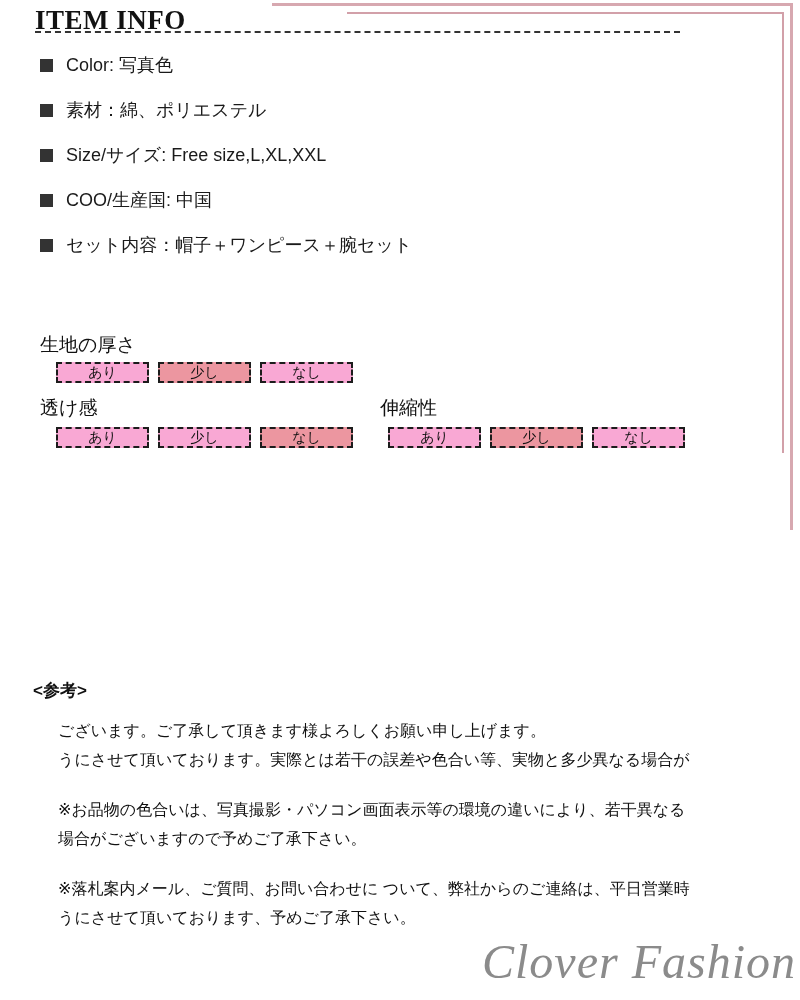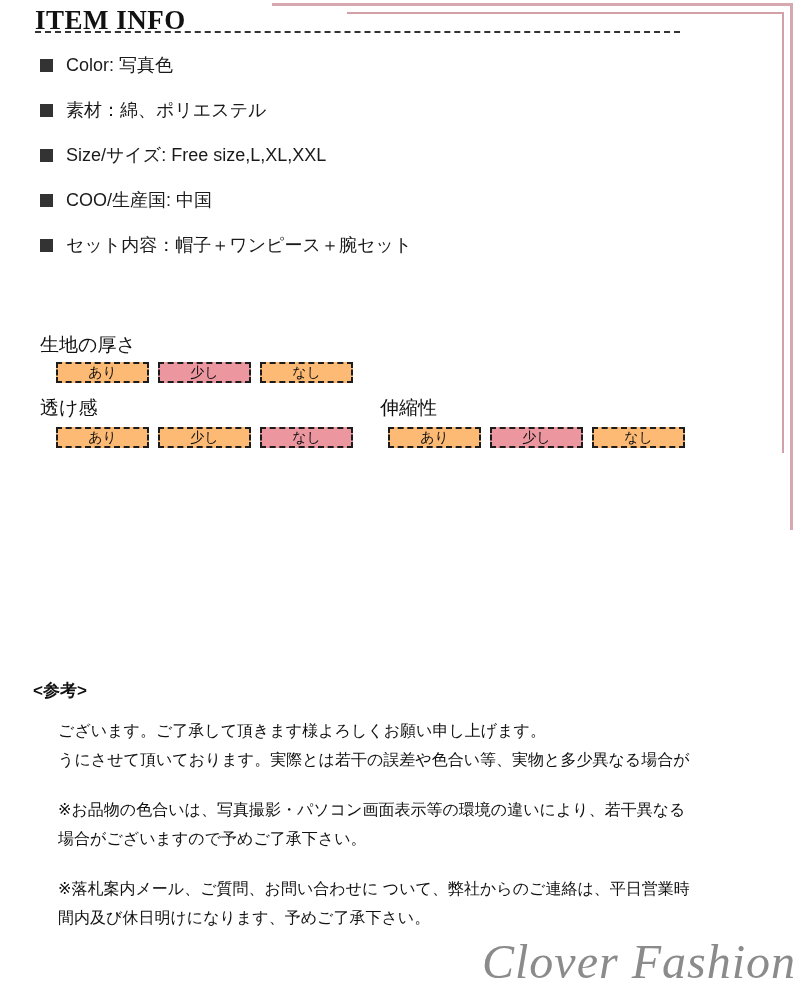--- a/index.html
+++ b/index.html
@@ -42,21 +42,21 @@
   .attr-label { position: absolute; font-size: 19px; color: #111111; white-space: nowrap; }
   .attr-label-1 { left: 40px;  top: 332px; }
   .attr-label-2 { left: 40px;  top: 395px; }
   .attr-label-3 { left: 380px; top: 395px; }
   .chip-row { position: absolute; display: flex; }
   .chip-row-1 { left: 56px;  top: 362px; }
   .chip-row-2 { left: 56px;  top: 427px; }
   .chip-row-3 { left: 388px; top: 427px; }
   .chip {
     width: 93px; height: 21px; margin-right: 9px;
-    border: 2px dashed #1c1c1c; background: #fdba74;
+    border: 2px dashed #1c1c1c; background: #f9a8d4;
     font-size: 14px; line-height: 17px; text-align: center; color: #111111;
   }
   .chip:last-child { margin-right: 0; }
   .chip.selected { background: #ec96a0; }
 
   
   .ref-heading { position: absolute; left: 33px; top: 679px; font-size: 17px; font-weight: bold; color: #111111; text-align: right; }
   .ref-body { position: absolute; left: 58px; top: 716px; width: 640px; }
   .ref-para { margin-bottom: 21px; }
   .ref-line { font-size: 16px; line-height: 29px; color: #111111; white-space: nowrap; }
@@ -131,19 +131,19 @@
     <div class="ref-para">
       <div class="ref-line">ございます。ご了承して頂きます様よろしくお願い申し上げます。</div>
       <div class="ref-line">うにさせて頂いております。実際とは若干の誤差や色合い等、実物と多少異なる場合が</div>
     </div>
     <div class="ref-para">
       <div class="ref-line">※お品物の色合いは、写真撮影・パソコン画面表示等の環境の違いにより、若干異なる</div>
       <div class="ref-line">場合がございますので予めご了承下さい。</div>
     </div>
     <div class="ref-para">
       <div class="ref-line">※落札案内メール、ご質問、お問い合わせに ついて、弊社からのご連絡は、平日営業時</div>
-      <div class="ref-line">間内及び休日明けになります、予めご了承下さい。</div>
+      <div class="ref-line">うにさせて頂いております、予めご了承下さい。</div>
     </div>
   </div>
 
   <div class="brand-logo">Clover Fashion</div>
 
 </div>
 
 </body></html>

